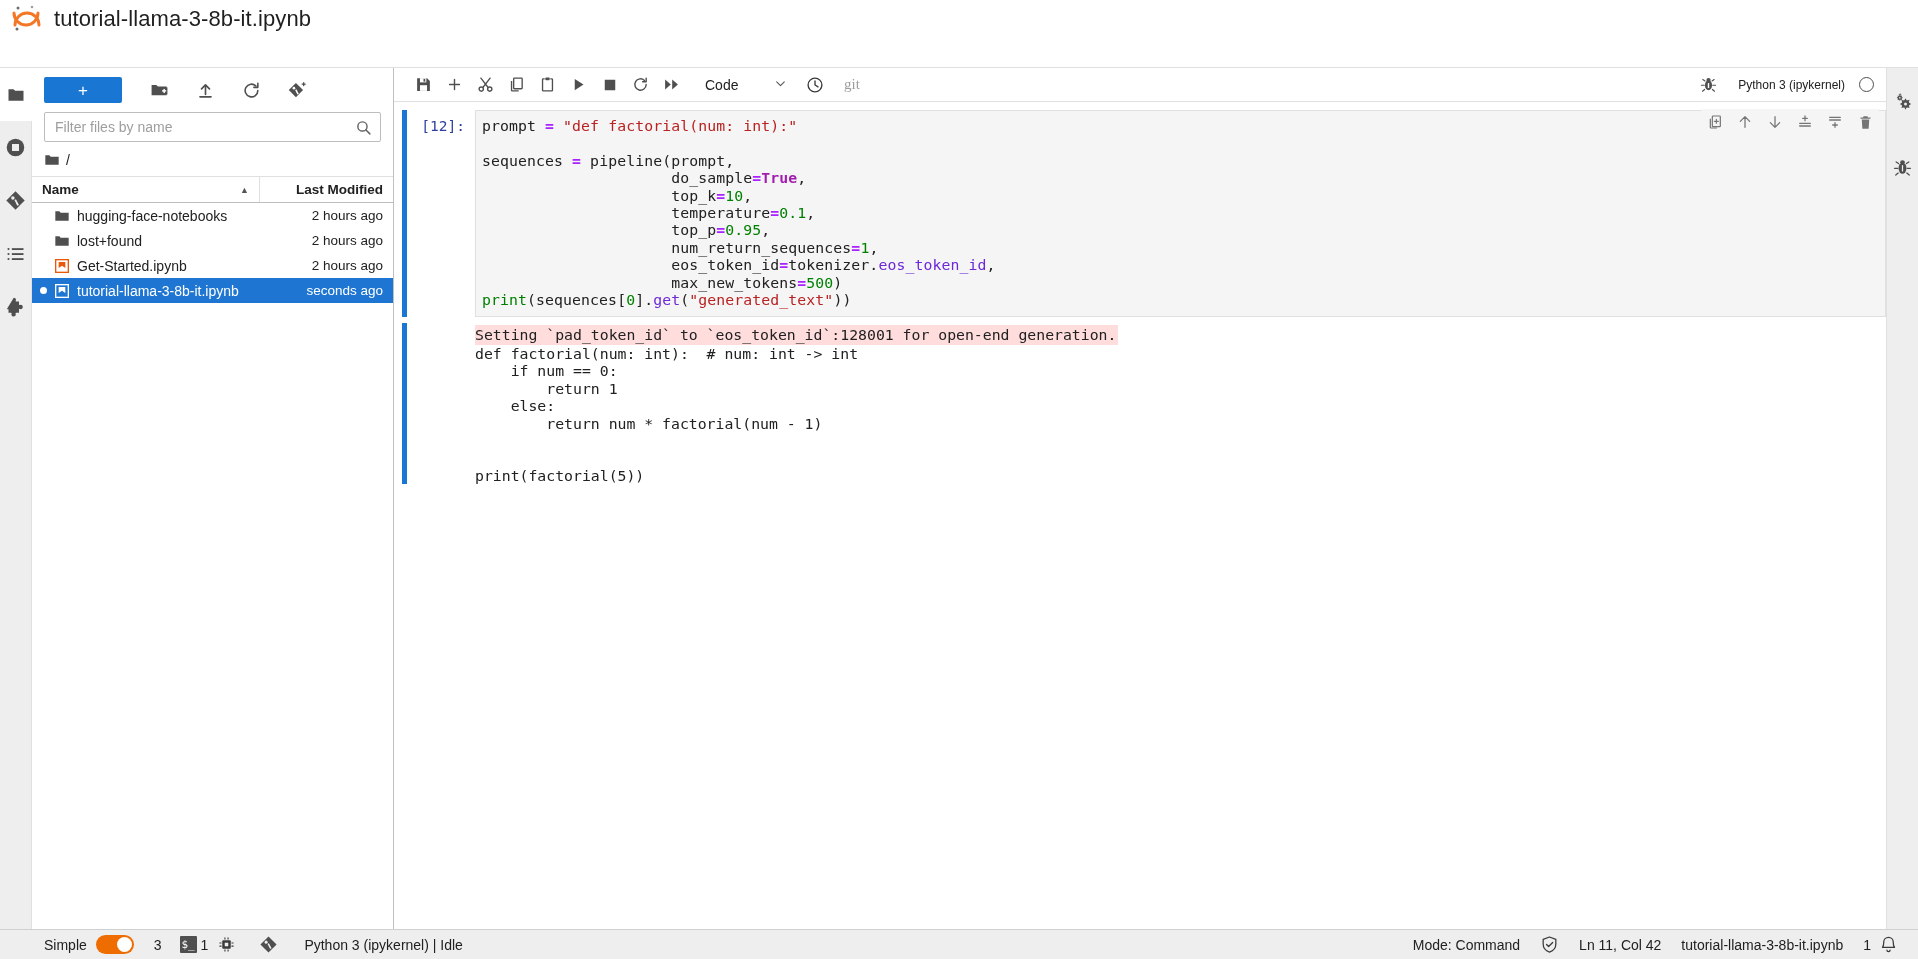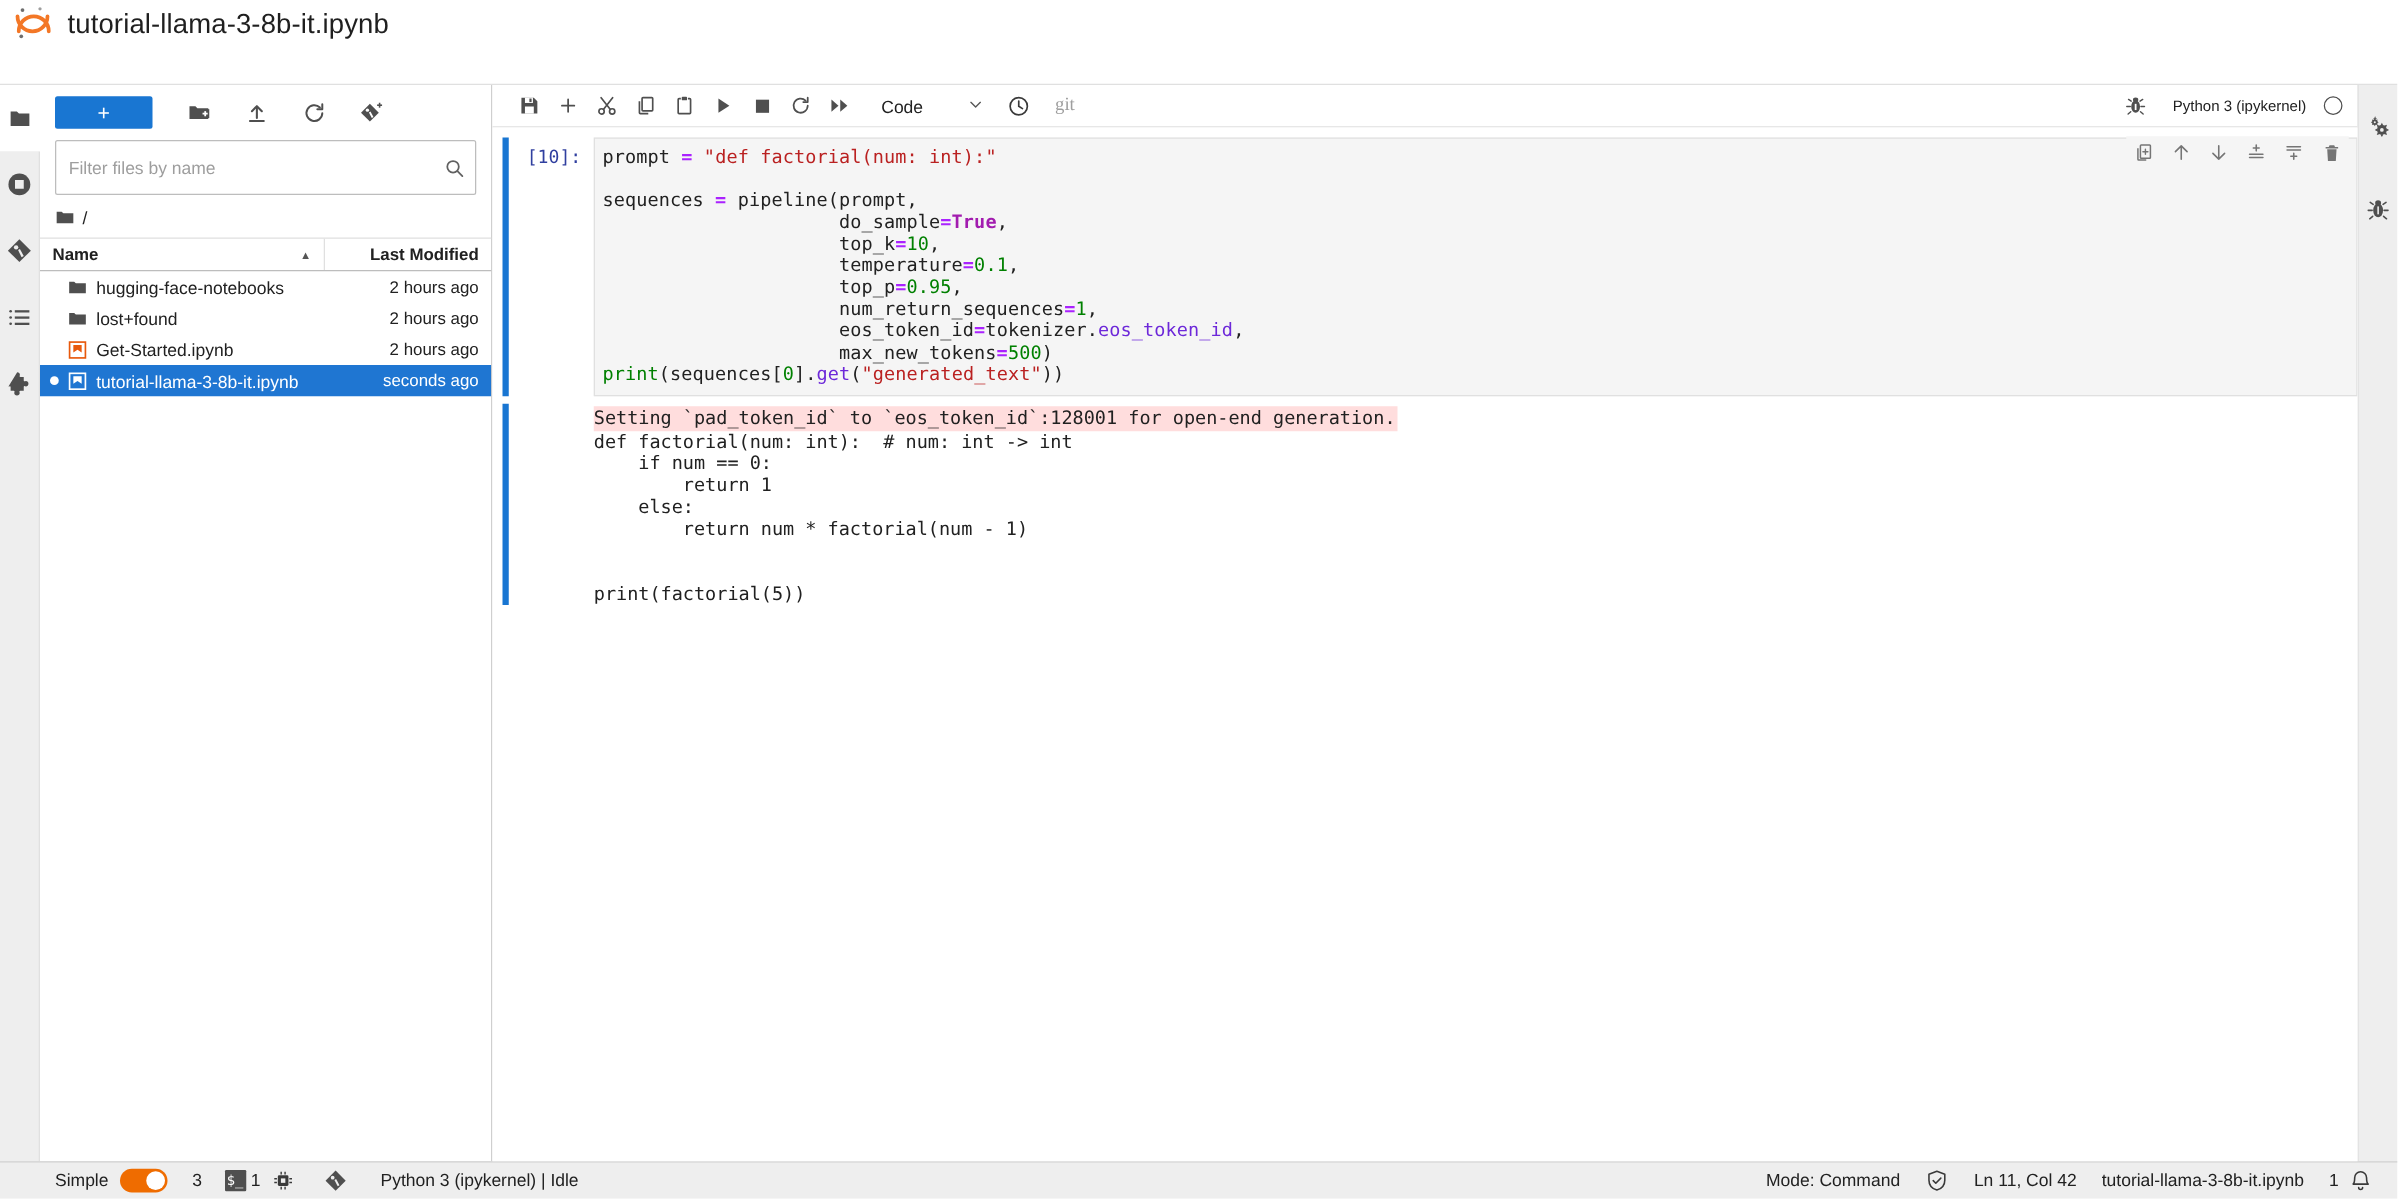--- a/index.html
+++ b/index.html
@@ -70,21 +70,21 @@
     width: 78px; height: 26px; font-size: 17px; line-height: 1;
     display: flex; align-items: center; justify-content: center; cursor: pointer;
     margin-right: 22px;
   }
   .fb-icon-btn {
     width: 30px; height: 26px; display: flex; align-items: center; justify-content: center;
     color: #616161; cursor: pointer; margin-right: 16px;
   }
   .filter-row { padding: 4px 12px 0 12px; }
   .filter-box {
-    display: flex; align-items: center; height: 44px;
+    display: flex; align-items: center; height: 30px;
     border: 1px solid #bdbdbd; border-radius: 2px; background: #fff;
     padding: 0 8px;
   }
   .filter-box input {
     flex: 1 1 auto; border: none; outline: none; font-size: 14px;
     font-family: "Liberation Sans", sans-serif; color: #212121; background: transparent;
   }
   .filter-box input::placeholder { color: #9e9e9e; }
   .search-ico { color: #616161; flex: 0 0 auto; display:flex; }
 
@@ -189,21 +189,21 @@
   .right-bar {
     width: 32px; flex: 0 0 32px; background: #eeeeee; border-left: 1px solid #e0e0e0;
     display: flex; flex-direction: column; align-items: center;
   }
   .right-bar .act-btn { height: 66px; }
 
   
   .statusbar {
     height: 18px; flex: 0 0 30px; background: #eeeeee;
     border-top: 1px solid #d0d0d0;
-    display: flex; align-items: flex-end; font-size: 14px; color: #212121;
+    display: flex; align-items: center; font-size: 14px; color: #212121;
   }
   .sb-left { display: flex; align-items: center; padding-left: 34px; gap: 0; }
   .sb-right { margin-left: auto; display: flex; align-items: center; padding-right: 10px; gap: 0; }
   .sb-item { display: flex; align-items: center; padding: 0 10px; height: 30px; cursor: default; white-space: nowrap; }
   .toggle {
     width: 38px; height: 19px; border-radius: 10px; background: #ef6c00;
     position: relative; margin-left: 9px; cursor: pointer;
   }
   .toggle .knob {
     position: absolute; top: 2px; right: 2px; width: 15px; height: 15px;
@@ -476,21 +476,21 @@
           <span class="kernel-name">Python 3 (ipykernel)</span>
           <span class="kernel-idle-dot" title="Idle"></span>
         </div>
       </div>
 
       <div class="nb-scroll">
 
         <div class="cell">
           <div class="cell-bar"></div>
           <div class="cell-body">
-            <div class="prompt">[10]:</div>
+            <div class="prompt">[12]:</div>
             <div class="input-area">
               <div class="cell-toolbar">
                 <div class="ct-btn" title="Duplicate this cell">
                   <svg width="16" height="16" viewBox="0 0 24 24" fill="none" stroke="#757575" stroke-width="1.8">
                     <rect x="8" y="3" width="12" height="16" rx="1"></rect>
                     <path d="M5 7v13a1 1 0 001 1h9"></path>
                     <path d="M14 8v6M11 11h6" stroke-width="1.7" stroke-linecap="round"></path>
                   </svg>
                 </div>
                 <div class="ct-btn" title="Move this cell up">

